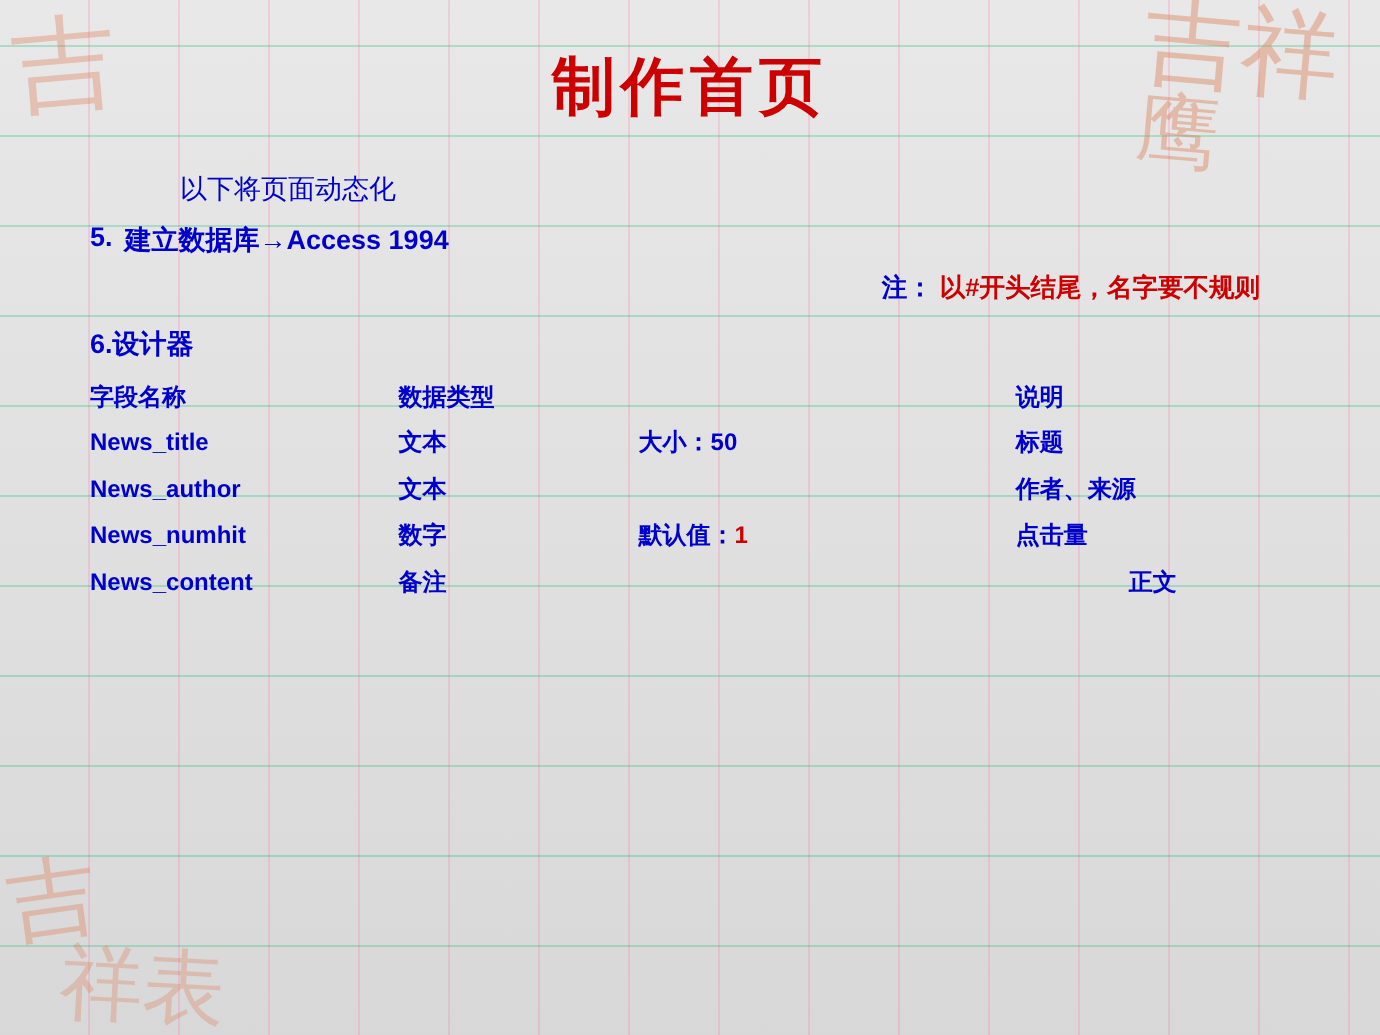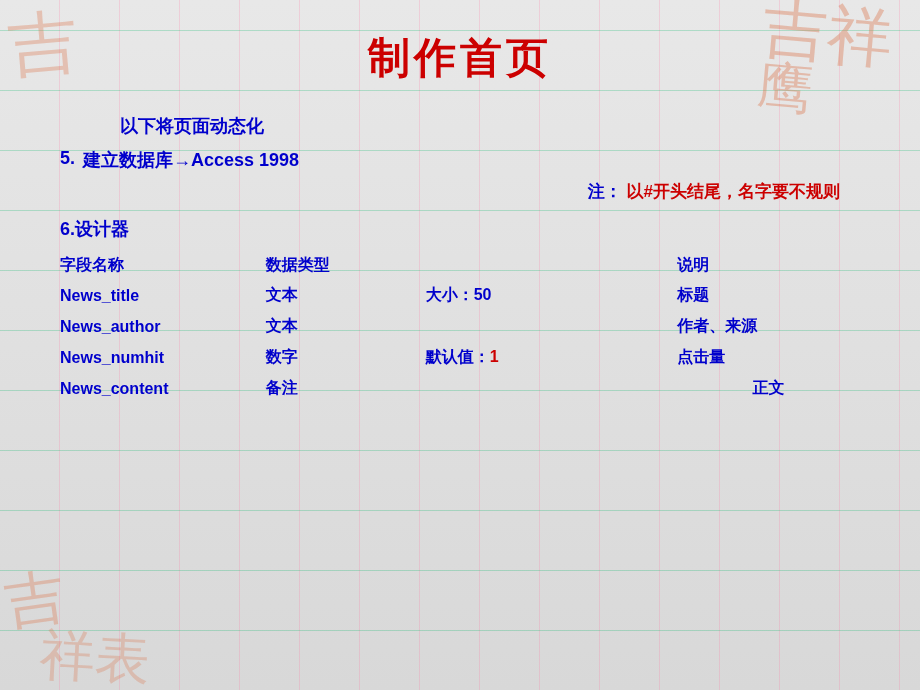--- a/index.html
+++ b/index.html
@@ -52,21 +52,21 @@
       margin-bottom: 28px;
       padding-top: 10px;
       letter-spacing: 4px;
     }
 
     .subtitle {
       color: #0000cc;
       font-size: 18px;
       margin-left: 60px;
       margin-bottom: 10px;
-      font-weight: bold;
+      font-weight: normal;
     }
 
     .item5-title {
       color: #0000cc;
       font-size: 18px;
       font-weight: bold;
       margin-bottom: 8px;
       display: flex;
     }
 
@@ -204,21 +204,21 @@
   <div class="stamp-bottomleft2">祥表</div>
 
   <div class="content">
 
     <h1 class="page-title">制作首页</h1>
 
     <p class="subtitle">以下将页面动态化</p>
 
     <div class="item5-title">
       <span class="num">5.</span>
-      <span>建立数据库→Access 1998</span>
+      <span>建立数据库→Access 1994</span>
     </div>
 
 
     <div class="note-line">
       <span class="note-label">注：</span>
       <span>以#开头结尾，名字要不规则</span>
     </div>
 
     <div class="item6-title">6.设计器</div>
 

